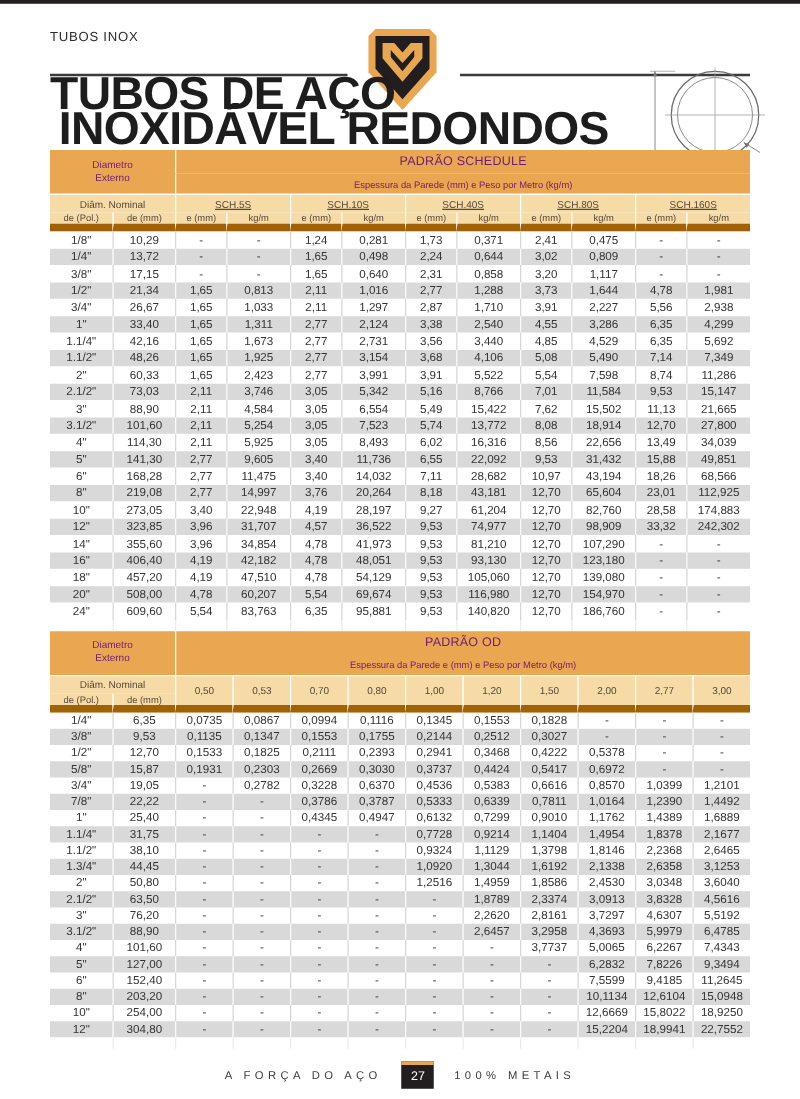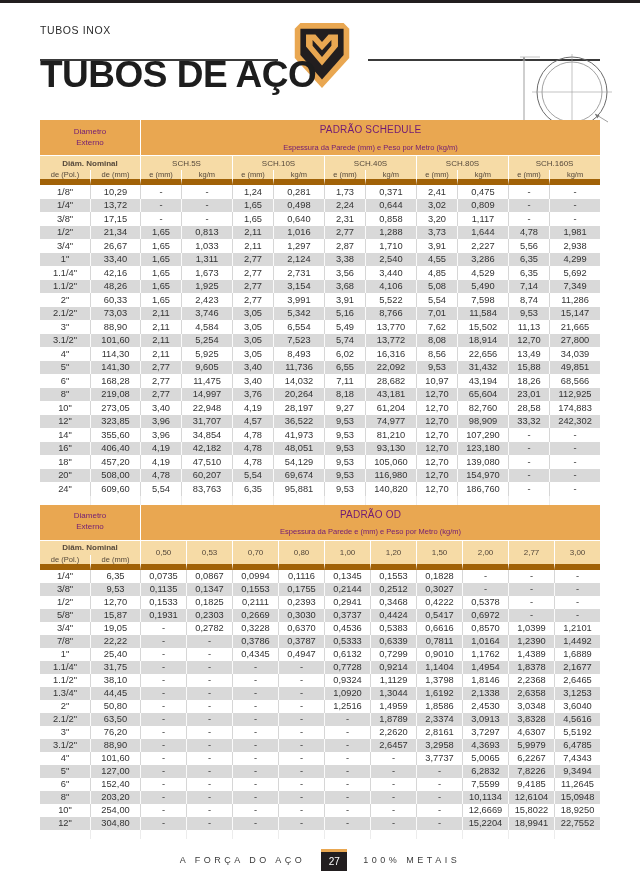--- a/index.html
+++ b/index.html
@@ -31,22 +31,22 @@
 
   th.dark  { background:var(--accent-orange,#E9A751); color:#701a75; }
   th.light { background:var(--header-tan,#F6DBA6);  color:#55483a; }
   th.bl    { border-left:1.5px solid #fff; }
   tr.hsep th { border-top:1.5px solid #fff; }
   th.hbot  { border-bottom:6px solid #a16207; }
 
   th.t-title    { font-size:10px; height:19px; letter-spacing:.2px;margin-left:35px; }
   th.t-subtitle { font-size:7.5px; height:16px; }
   th.corner div { width:60px; margin:0 auto; font-size:8px; line-height:1.35; white-space:normal; }
-  th.nominal    { font-size:8px; height:15px;font-weight:bold; }
-  th.group      { font-size:8px; height:15px; }
+  th.nominal    { font-size:8px; height:15px; }
+  th.group      { font-size:8px; height:15px;text-decoration:underline; }
   th.subcol     { font-size:7.5px; height:14px; }
   th.thick      { font-size:8px; }
 
   td.d { height:13.5px; font-size:9.3px; color:#333; border-left:1px solid #d6d6d6; }
   td.d.first { border-left:none; }
   tr.alt td.d { background:var(--stripe-gray,#D9D9D9); border-left-color:rgba(255,255,255,.85); }
   tr.spacer td { height:9px; background:#fff; border-left:1px solid #ececec; }
   tr.spacer td.first { border-left:none; }
   #od-table td.d { height:13px; }
 
@@ -70,20 +70,21 @@
 
     <svg class="logo" viewBox="0 0 66 70">
       <path d="M10 0 L56 0 L62 6 L62 37 L33 69 L4 37 L4 6 Z" fill="#E9A751"></path>
       <path d="M10 6 L56 6 L56 34 L33 60 L10 34 Z" fill="#221E1F"></path>
       <path d="M16 12 L26 12 L33 20 L40 12 L50 12 L50 25 L33 45 L16 25 Z" fill="#E9A751"></path>
       <path d="M23 18 L33 29 L43 18 L43 24 L33 36 L23 24 Z" fill="#221E1F"></path>
     </svg>
 
     <div class="title">
       <span class="l1">TUBOS DE AÇO</span>
+      <span class="l2">INOXIDÁVEL REDONDOS</span>
     </div>
 
     <svg class="diagram" viewBox="0 0 108 80">
       <circle cx="56" cy="39" r="35" fill="none" stroke="#6b6b6b" stroke-width="1"></circle>
       <circle cx="56" cy="39" r="30" fill="none" stroke="#8a8a8a" stroke-width="0.8"></circle>
       <line x1="16" y1="39" x2="96" y2="39" stroke="#9a9a9a" stroke-width="0.6"></line>
       <line x1="56" y1="1" x2="56" y2="77" stroke="#9a9a9a" stroke-width="0.6"></line>
       <line x1="4" y1="4" x2="24" y2="4" stroke="#9a9a9a" stroke-width="0.6"></line>
       <line x1="4" y1="74" x2="24" y2="74" stroke="#9a9a9a" stroke-width="0.6"></line>
       <line x1="8" y1="4" x2="8" y2="74" stroke="#777" stroke-width="0.7"></line>
@@ -288,21 +289,21 @@
             <td class="d">15,147</td>
           </tr>
           <tr>
             <td class="d first">3"</td>
             <td class="d">88,90</td>
             <td class="d">2,11</td>
             <td class="d">4,584</td>
             <td class="d">3,05</td>
             <td class="d">6,554</td>
             <td class="d">5,49</td>
-            <td class="d">13,770</td>
+            <td class="d">15,422</td>
             <td class="d">7,62</td>
             <td class="d">15,502</td>
             <td class="d">11,13</td>
             <td class="d">21,665</td>
           </tr>
           <tr class="alt">
             <td class="d first">3.1/2"</td>
             <td class="d">101,60</td>
             <td class="d">2,11</td>
             <td class="d">5,254</td>

